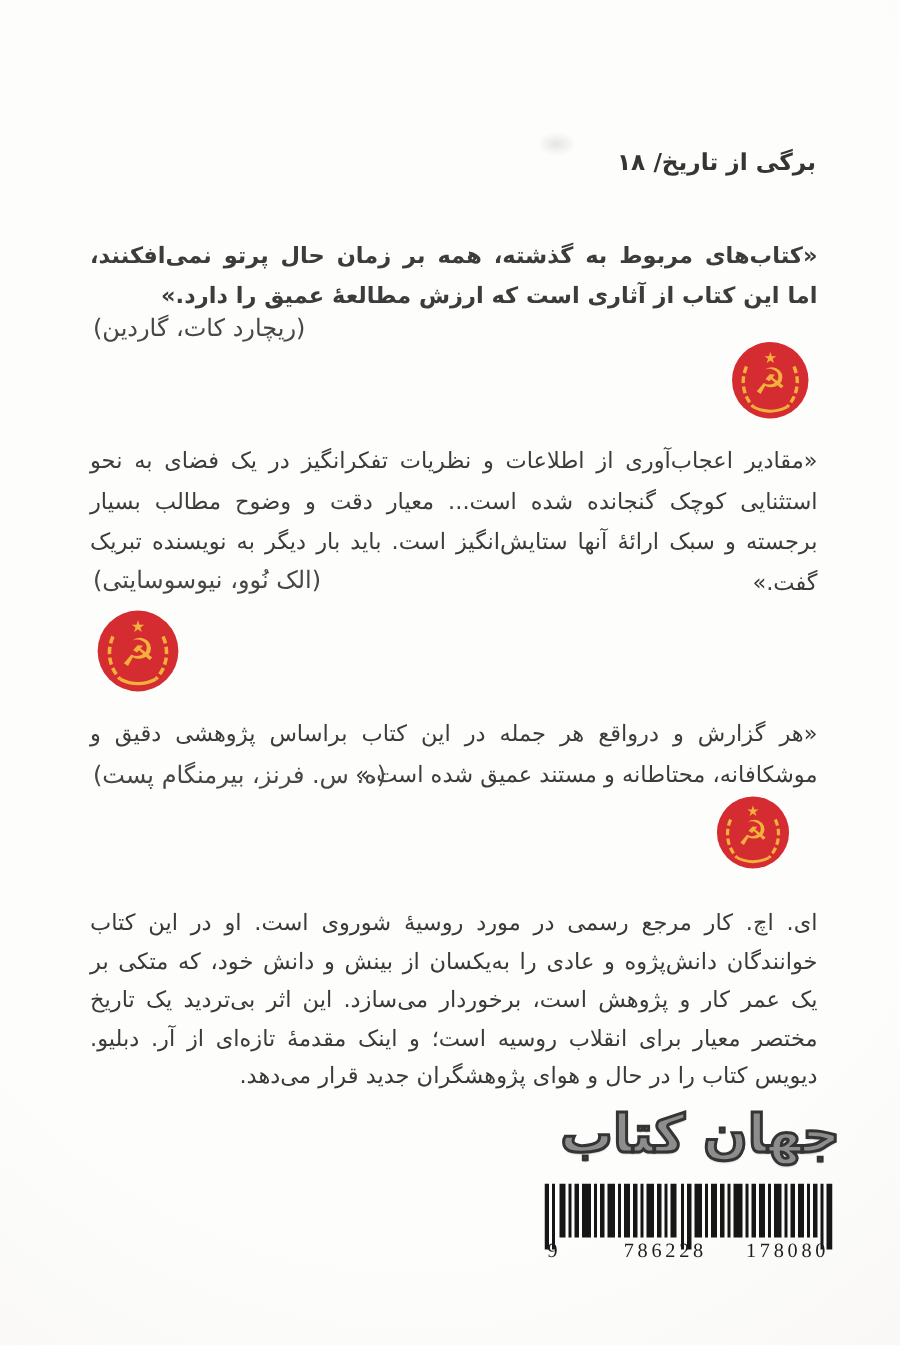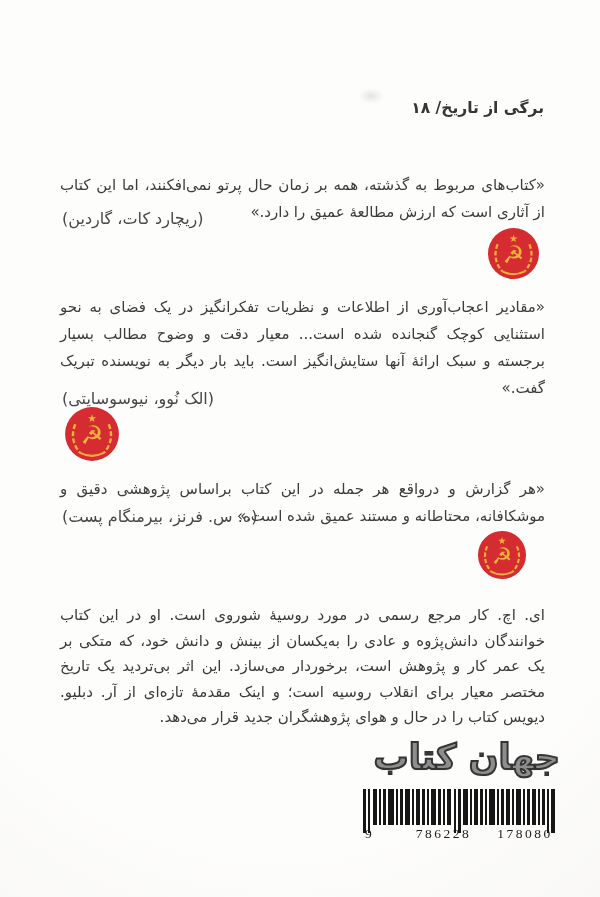--- a/index.html
+++ b/index.html
@@ -25,31 +25,31 @@
     position:absolute; top:88px; left:358px; width:26px; height:16px;
     background:radial-gradient(ellipse at center, rgba(120,120,125,0.18), rgba(120,120,125,0) 70%);
     border-radius:50%;
   }
 
   .quote {
     position:absolute; right:55px; left:60px;
     direction:rtl; text-align:justify;
     font-size:15px; line-height:27px; color:#3c3c3c;
   }
-  .q1 { top:157px; }
+  .q1 { top:142px;font-weight:bold; }
   .q2 { top:279px; }
   .q3 { top:461px; }
 
   .attr {
     position:absolute; left:62px;
     direction:rtl;
     font-size:16px; color:#474747;
   }
   .a1 { top:209px; }
-  .a2 { top:377px;margin-top:12px; }
+  .a2 { top:377px; }
   .a3 { top:507px; }
 
   .emblem { position:absolute; }
   .e1 { top:227px; left:487px; width:53px; height:53px; }
   .e2 { top:406px; left:64px;  width:56px; height:56px; }
   .e3 { top:530px; left:477px; width:50px; height:50px; }
   .emblem svg { width:100%; height:100%; display:block; }
   .emblem text  { fill:#f2b13c; }
   .emblem path  { stroke:#f2b13c; fill:none; }
 

